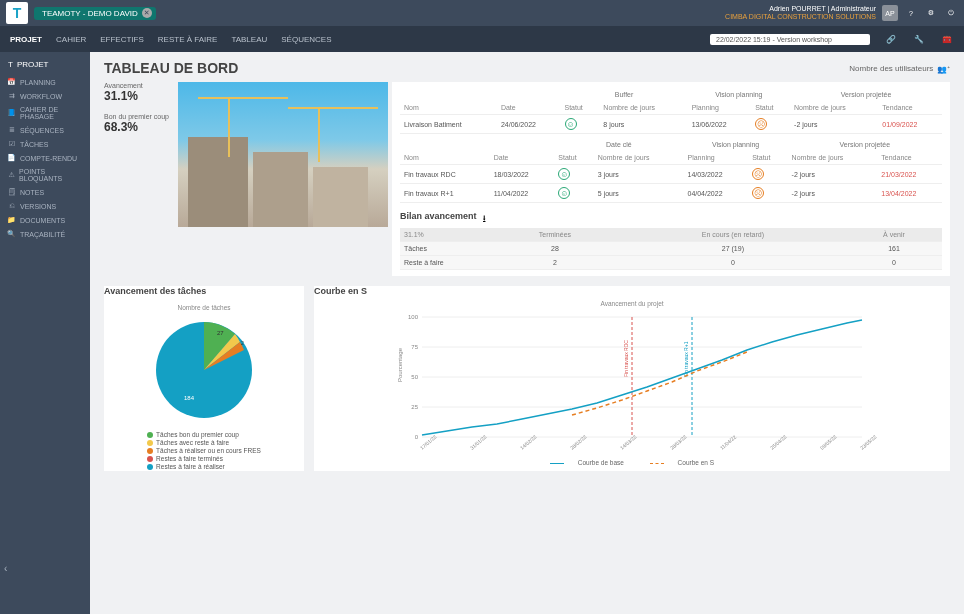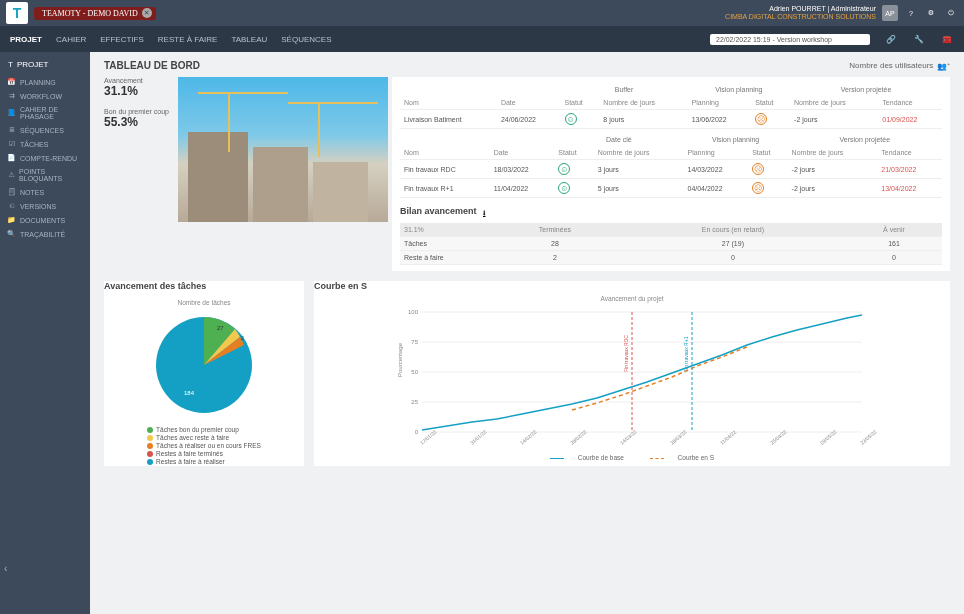--- a/index.html
+++ b/index.html
@@ -1,39 +1,39 @@
 <!DOCTYPE html>
 <html><head>
 <meta charset="utf-8">
 <style>
   * { box-sizing: border-box; margin: 0; padding: 0; }
   body { font-family: Arial, sans-serif; font-size: 9px; background: #fff; width: 964px; height: 614px; overflow: hidden; }
   .app { display: flex; flex-direction: column; height: 100%; }
   .topbar { background: #3d4a5c; color: #fff; height: 26px; display: flex; align-items: center; padding: 0 6px; gap: 6px; }
   .logo { width: 22px; height: 22px; background: #fff; display: flex; align-items: center; justify-content: center; color: #1ba3c7; font-weight: bold; font-size: 14px; border-radius: 2px; }
-  .project-pill { background: #7f1d1d; border-radius: 3px; padding: 2px 18px 2px 8px; position: relative; font-size: 8px; font-family: Liberation Serif, serif; }
+  .project-pill { background: #0f766e; border-radius: 3px; padding: 2px 18px 2px 8px; position: relative; font-size: 8px; }
   .project-pill .close { position: absolute; right: 4px; top: 1px; background: #aaa; border-radius: 50%; width: 10px; height: 10px; display: flex; align-items: center; justify-content: center; font-size: 7px; color: #3d4a5c; }
   .topbar-right { margin-left: auto; display: flex; align-items: center; gap: 6px; font-size: 7px; }
   .user-info { text-align: right; line-height: 1.1; }
   .user-info .company { color: #e8a03d; }
   .avatar { width: 16px; height: 16px; background: #8a9099; border-radius: 2px; display: flex; align-items: center; justify-content: center; font-size: 7px; }
   .icon-btn { width: 14px; height: 14px; display: flex; align-items: center; justify-content: center; color: #fff; }
   .version-bar { background: #2d3847; height: 26px; display: flex; align-items: center; gap: 14px; padding: 0 10px; color: #b8c0cb; font-size: 8px; }
   .version-bar .tab { cursor: pointer; }
   .version-bar .tab.active { color: #fff; font-weight: bold; }
   .version-select { margin-left: auto; background: #fff; color: #555; padding: 2px 6px; border-radius: 2px; font-size: 7px; width: 160px; }
   .main { display: flex; flex: 1; overflow: hidden; }
   .sidebar { width: 90px; background: #3d4a5c; color: #a9b3c0; padding: 6px 0; font-size: 7px; position: relative; }
   .sidebar-header { display: flex; align-items: center; gap: 4px; padding: 2px 8px 6px; color: #fff; font-size: 8px; }
   .sidebar-item { display: flex; align-items: center; gap: 4px; padding: 3px 8px; cursor: pointer; }
   .sidebar-item .si-icon { width: 8px; height: 8px; display: inline-flex; align-items: center; justify-content: center; }
   .sidebar-collapse { position: absolute; bottom: 40px; left: 4px; color: #a9b3c0; font-size: 10px; }
   .content { flex: 1; background: #f0f1f3; padding: 8px 14px; overflow: auto; }
   .page-header { display: flex; align-items: center; justify-content: space-between; margin-bottom: 6px; }
-  .page-title { font-size: 10px; font-weight: bold; color: #444; }
+  .page-title { font-size: 14px; font-weight: bold; color: #444; }
   .invite { display: flex; align-items: center; gap: 4px; font-size: 8px; color: #666; }
   .row1 { display: flex; gap: 4px; margin-bottom: 10px; }
   .kpi-col { width: 70px; }
   .kpi { margin-bottom: 10px; font-size: 7px; color: #666; }
   .kpi .val { font-size: 12px; font-weight: bold; color: #333; }
   .img-placeholder { width: 210px; height: 145px; background: linear-gradient(180deg, #4db8e8 0%, #7ec9e8 40%, #d5d0c0 60%, #b8a998 100%); position: relative; overflow: hidden; }
   .crane { position: absolute; background: #e8c05a; }
   .building { position: absolute; bottom: 0; background: #9b8d7a; }
   .right-tables { flex: 1; background: #fff; padding: 6px 8px; }
   .panel-title { font-weight: bold; font-size: 9px; color: #444; margin-bottom: 4px; }
@@ -164,21 +164,21 @@
       </div>
 
       <div class="row1">
         <div class="kpi-col">
           <div class="kpi">
             <div>Avancement</div>
             <div class="val">31.1%</div>
           </div>
           <div class="kpi">
             <div>Bon du premier coup</div>
-            <div class="val">55.3%</div>
+            <div class="val">68.3%</div>
           </div>
         </div>
 
         <div class="img-placeholder">
           <div class="building" style="left:10px;width:60px;height:90px;"></div>
           <div class="building" style="left:75px;width:55px;height:75px;background:#ad9f8c;"></div>
           <div class="building" style="left:135px;width:55px;height:60px;background:#c0b3a0;"></div>
           <div class="crane" style="left:50px;top:15px;width:2px;height:60px;"></div>
           <div class="crane" style="left:20px;top:15px;width:90px;height:2px;"></div>
           <div class="crane" style="left:140px;top:25px;width:2px;height:55px;"></div>

